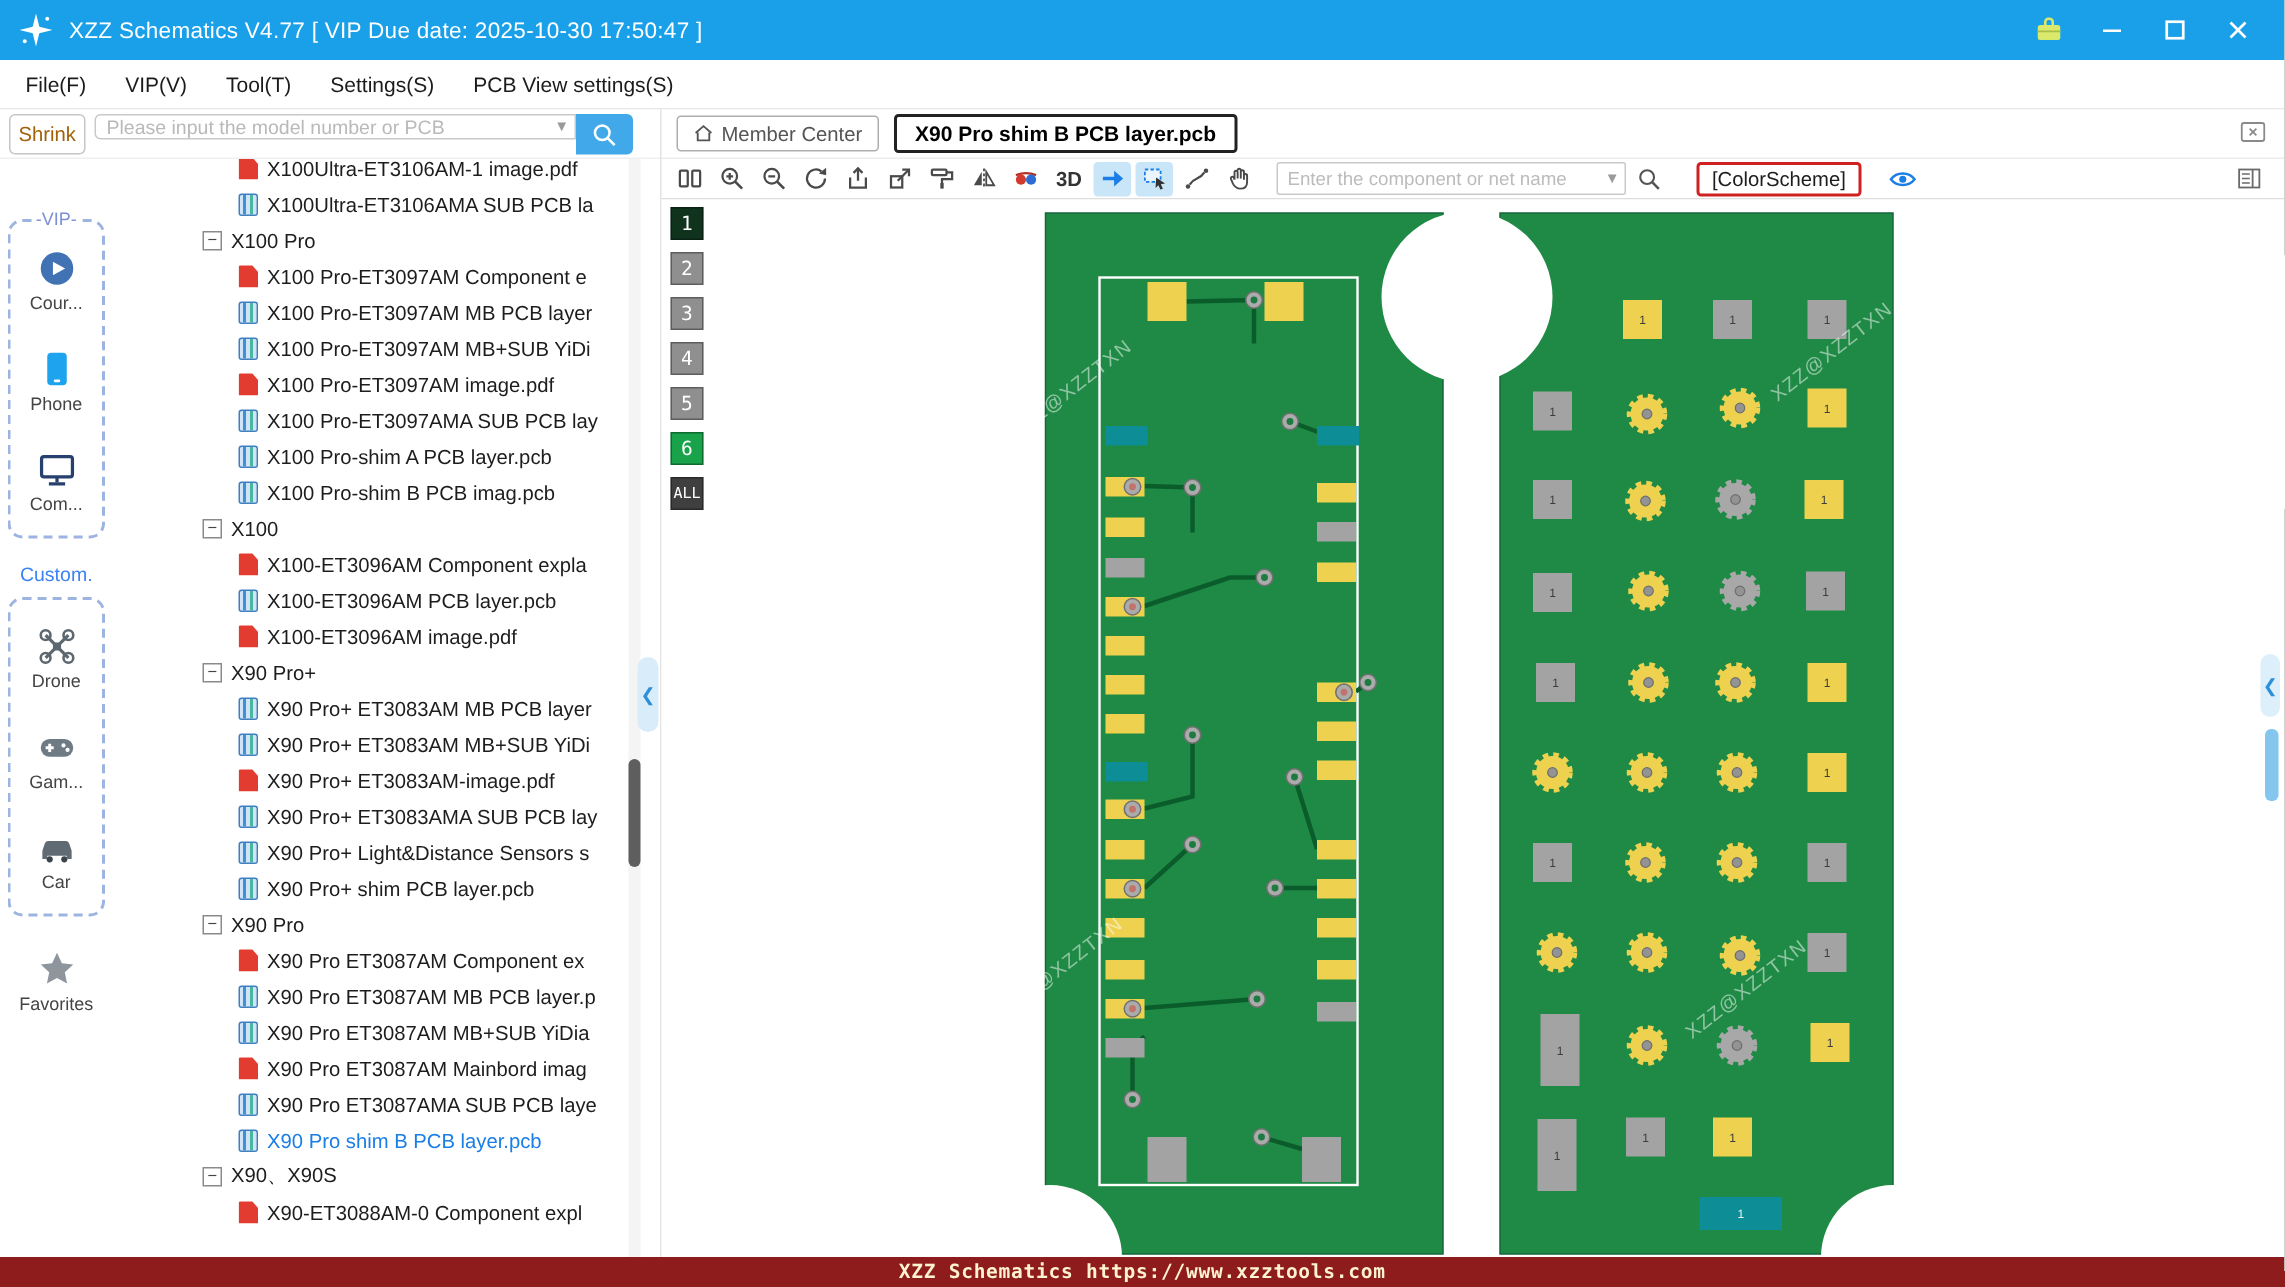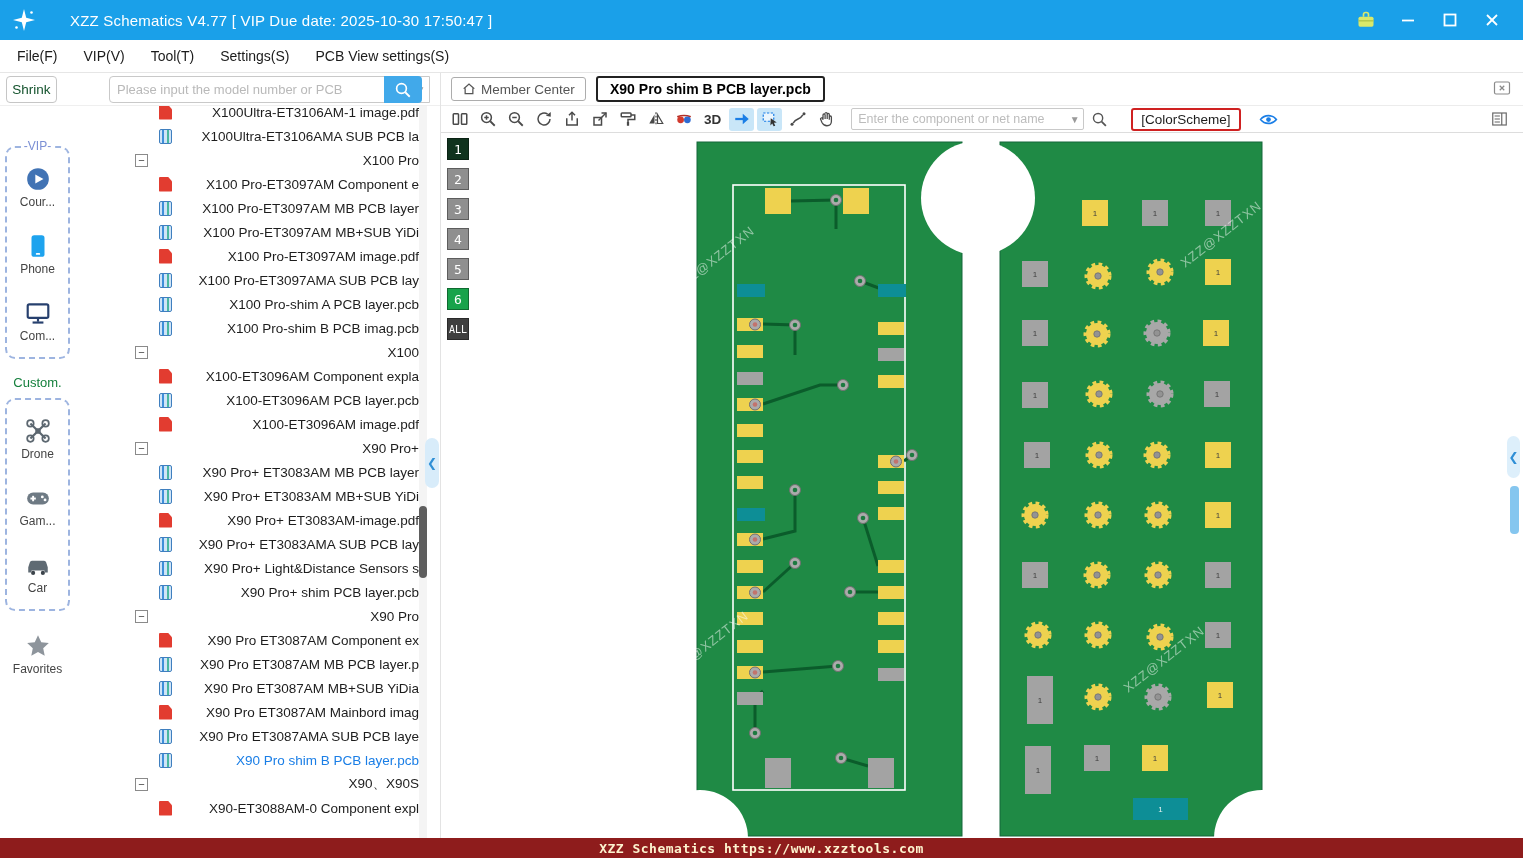--- a/index.html
+++ b/index.html
@@ -1,33 +1,33 @@
 <!DOCTYPE html>
 <html><head>
 <meta charset="utf-8">
 <style>
   * { box-sizing: border-box; margin: 0; padding: 0; }
   body { font-family: "Liberation Sans", "DejaVu Sans", sans-serif; background: #777; }
   #window { position: relative; width: 1523px; height: 858px; background: #fff; overflow: hidden; }
 
   
-  .titlebar { position: absolute; left:0; top:0; width:100%; height:40px; background:#1aa0e9; display:flex; align-items:center; color:#fff;gap:24px; }
+  .titlebar { position: absolute; left:0; top:0; width:100%; height:40px; background:#1aa0e9; display:flex; align-items:center; color:#fff; }
   .logo { margin: 0 10px 0 12px; display:flex; }
   .title { font-size: 15px; letter-spacing: .2px; }
   .tb-controls { margin-left:auto; display:flex; align-items:center; gap:16px; padding-right:18px; }
   .tb-btn { width:26px; height:26px; display:flex; align-items:center; justify-content:center; cursor:pointer; }
 
   
   .menubar { position:absolute; top:40px; left:0; width:100%; height:33px; background:#fff; border-bottom:1px solid #e6e6e6; display:flex; align-items:center; padding-left:4px; }
   .menu-item { padding:0 13px; font-size:14px; color:#1b1b1b; cursor:default; }
 
   
   .searchrow { position:absolute; left:0; top:73px; width:440px; height:33px; background:#fff; border-bottom:1px solid #efefef; }
-  .shrink-btn { position:absolute; left:6px; top:3px; width:51px; height:27px; background:#fff; border:1px solid #c6c6c6; border-radius:4px; font-size:13.5px; color:#14532d; }
-  .model-combo { position:absolute; left:63px; top:3px; width:321px; height:27px; border:1px solid #c9c9c9; border-radius:4px 0 0 4px; display:flex; align-items:center; background:#fff;margin-left:46px; }
+  .shrink-btn { position:absolute; left:6px; top:3px; width:51px; height:27px; background:#fff; border:1px solid #c6c6c6; border-radius:4px; font-size:13.5px; color:#a16207; }
+  .model-combo { position:absolute; left:63px; top:3px; width:321px; height:17px; border:1px solid #c9c9c9; border-radius:4px 0 0 4px; display:flex; align-items:center; background:#fff; }
   .model-combo input { flex:1; border:none; outline:none; font-size:13px; padding:0 7px; color:#333; min-width:0; background:transparent; }
   .model-combo input::placeholder { color:#b9b9b9; }
   .combo-arrow { width:17px; color:#9a9a9a; font-size:10px; text-align:center; cursor:pointer; }
   .search-btn { position:absolute; left:384px; top:3px; width:38px; height:27px; background:#41a9ea; border:none; border-radius:0 4px 4px 0; display:flex; align-items:center; justify-content:center; cursor:pointer; }
 
   
   .headerrow { position:absolute; left:441px; top:73px; width:1082px; height:33px; background:#fff; border-bottom:1px solid #ececec; }
   .member-btn { position:absolute; left:10px; top:4px; height:24px; padding:0 10px; border:1px solid #adadad; border-radius:3px; background:#fff; display:flex; align-items:center; gap:5px; font-size:13.5px; color:#555; cursor:pointer; }
   .file-tab { position:absolute; left:155px; top:3px; height:26px; padding:0 12px; border:2px solid #222; border-radius:3px; background:#fff; display:flex; align-items:center; font-size:14px; font-weight:700; color:#000; cursor:pointer; }
   .hide-icon { position:absolute; right:12px; top:7px; cursor:pointer; display:flex; }
@@ -41,29 +41,29 @@
   .comp-combo input { flex:1; border:none; outline:none; font-size:12.5px; padding:0 6px; color:#333; min-width:0; background:transparent; }
   .comp-combo input::placeholder { color:#bcbcbc; }
   .colorscheme-btn { margin-left:16px; height:23px; padding:0 8px; border:2px solid #cf2121; border-radius:3px; background:#fff; font-size:13.5px; color:#1d1d1d; display:flex; align-items:center; cursor:pointer; flex:0 0 auto; }
   .eye-tool { margin-left:12px; }
   .layerlist-icon { position:absolute; right:14px; top:4px; cursor:pointer; display:flex; }
 
   
   .sidebar { position:absolute; left:0; top:106px; width:75px; height:732px; background:#fff; font-size:12px;margin-top:32px; }
   .side-group { margin:8px 5px 0 5px; border:2px dashed #9db4e0; border-radius:10px; padding:18px 0 14px; position:relative; display:flex; flex-direction:column; align-items:center; gap:24px; }
   .side-legend { position:absolute; top:-9px; left:50%; transform:translateX(-50%); background:#fff; padding:0 3px; font-size:12px; color:#7b8fd4; white-space:nowrap; }
-  .custom-label { text-align:center; margin:16px 0 4px; font-size:13px; color:#15803d; }
+  .custom-label { text-align:center; margin:16px 0 4px; font-size:13px; color:#3b82f6; }
   .side-item { display:flex; flex-direction:column; align-items:center; gap:3px; width:100%; cursor:pointer; }
   .side-icon { display:flex; }
   .side-label { font-size:12px; color:#444; max-width:66px; overflow:hidden; white-space:nowrap; }
   #fav-slot { margin-top:22px; }
 
   
   .tree { position:absolute; left:75px; top:106px; width:344px; height:732px; overflow:hidden; background:#fff; }
-  .tree-row { height:24px; display:flex; align-items:center; padding-left:84px; white-space:nowrap; cursor:pointer;justify-content:space-between; }
+  .tree-row { height:24px; display:flex; align-items:center; padding-left:84px; white-space:nowrap; cursor:pointer; }
   .tree-row:first-child { margin-top:-6px; }
   .tree-row.group { padding-left:60px; }
   .tree-label { font-size:13.5px; color:#1d1d1d; }
   .tree-row.selected .tree-label { color:#1a7ee6; }
   .collapse-box { width:13px; height:13px; border:1px solid #8a8a8a; font-size:11px; line-height:10px; display:flex; align-items:center; justify-content:center; margin-right:6px; color:#444; background:#fff; flex:0 0 auto; }
   .icon-pdf { width:13px; height:15px; background:#e23c30; clip-path:polygon(0 0,68% 0,100% 32%,100% 100%,0 100%); border-radius:1px; margin-right:6px; flex:0 0 auto; }
   .icon-pcb { width:13px; height:15px; border:1px solid #3f7fbf; border-radius:2px; margin-right:6px; flex:0 0 auto;
               background:linear-gradient(90deg,#cfe4f7 0 2px,#3f8fd9 2px 4px,#cfe4f7 4px 7px,#49b7a0 7px 9px,#cfe4f7 9px 11px); }
   .tree-scroll-track { position:absolute; left:419px; top:106px; width:8px; height:732px; background:#f4f4f4; }
   .tree-scroll-thumb { position:absolute; left:0; top:400px; width:8px; height:72px; background:#5e5e5e; border-radius:4px; }

